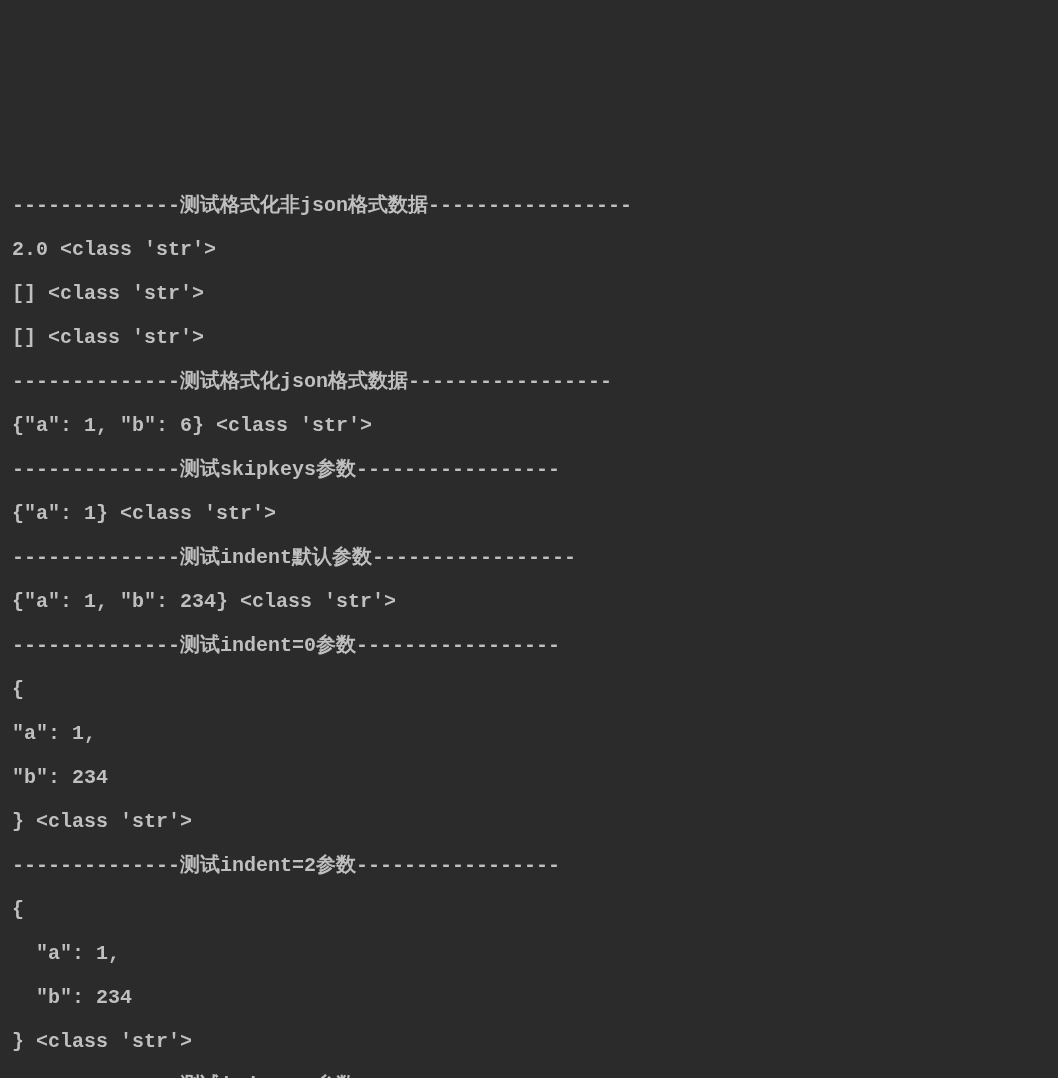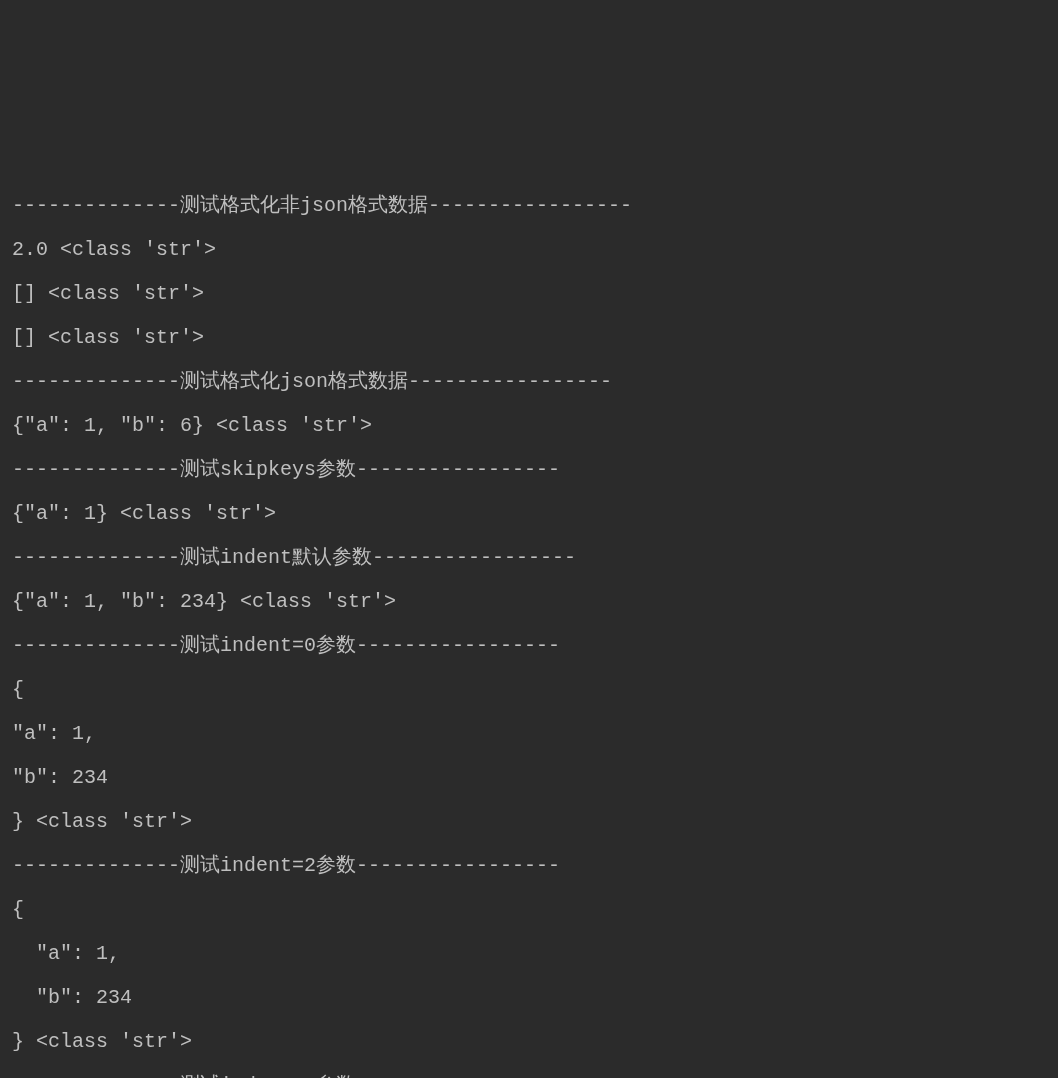--- a/index.html
+++ b/index.html
@@ -14,20 +14,21 @@
       font-size: 20px;
       line-height: 2.2;
       padding: 8px 12px;
       width: 1058px;
       height: 1078px;
       overflow: hidden;
       white-space: pre;
     }
     .terminal-line {
       display: block;
+      font-weight: bold;
     }
   </style>
 </head>
 <body>
 
 
 
 <div><span class="terminal-line">--------------测试格式化非json格式数据-----------------</span><span class="terminal-line">2.0 &lt;class 'str'&gt;</span><span class="terminal-line">[] &lt;class 'str'&gt;</span><span class="terminal-line">[] &lt;class 'str'&gt;</span><span class="terminal-line">--------------测试格式化json格式数据-----------------</span><span class="terminal-line">{"a": 1, "b": 6} &lt;class 'str'&gt;</span><span class="terminal-line">--------------测试skipkeys参数-----------------</span><span class="terminal-line">{"a": 1} &lt;class 'str'&gt;</span><span class="terminal-line">--------------测试indent默认参数-----------------</span><span class="terminal-line">{"a": 1, "b": 234} &lt;class 'str'&gt;</span><span class="terminal-line">--------------测试indent=0参数-----------------</span><span class="terminal-line">{</span><span class="terminal-line">"a": 1,</span><span class="terminal-line">"b": 234</span><span class="terminal-line">} &lt;class 'str'&gt;</span><span class="terminal-line">--------------测试indent=2参数-----------------</span><span class="terminal-line">{</span><span class="terminal-line">  "a": 1,</span><span class="terminal-line">  "b": 234</span><span class="terminal-line">} &lt;class 'str'&gt;</span><span class="terminal-line">--------------测试indent=2参数-----------------</span><span class="terminal-line"></span></div>
 
 

